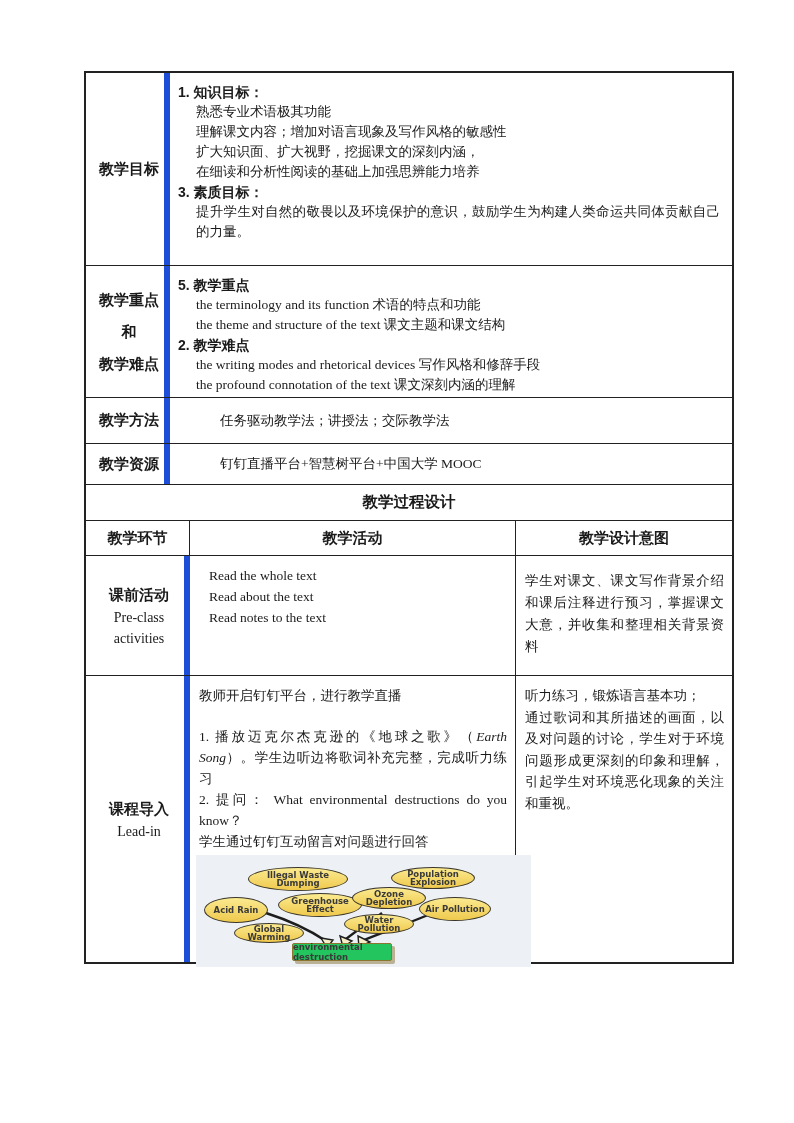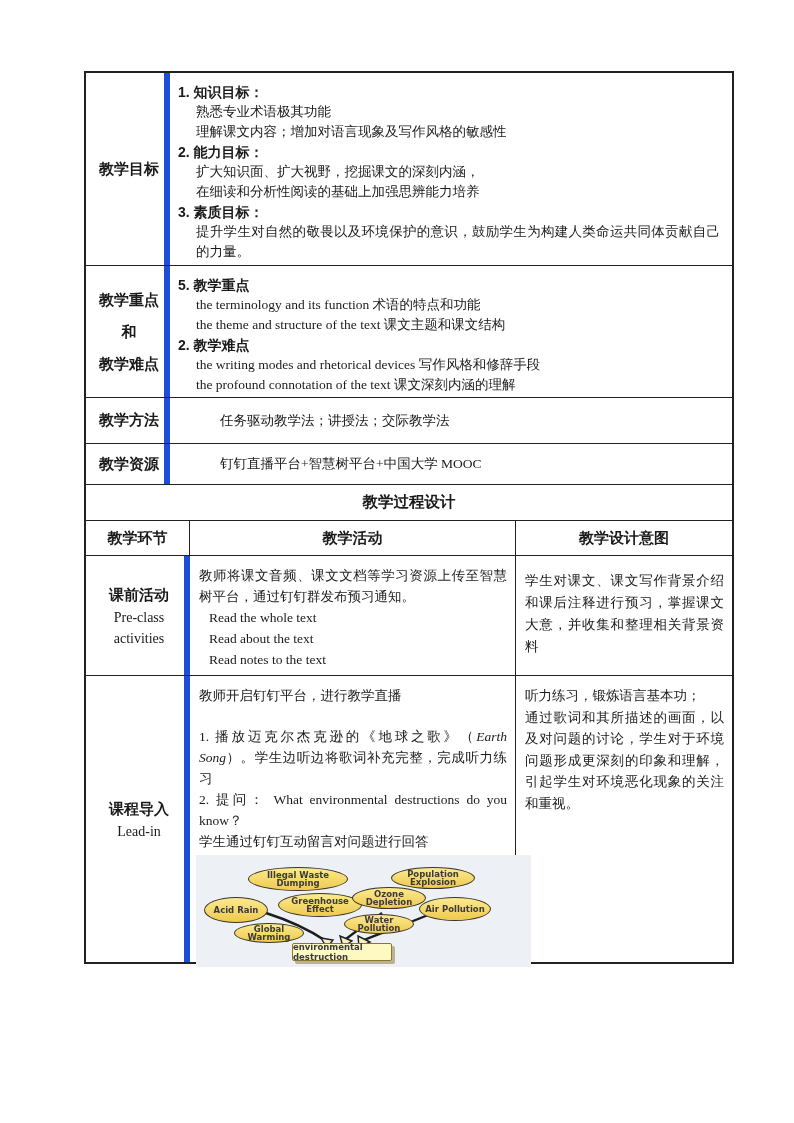--- a/index.html
+++ b/index.html
@@ -72,40 +72,39 @@
   .b-iwd { left:52px;  top:12px; width:100px; height:24px; }
   .b-pe  { left:195px; top:12px; width:84px;  height:22px; }
   .b-ar  { left:8px;   top:42px; width:64px;  height:26px; }
   .b-ge  { left:82px;  top:38px; width:84px;  height:24px; }
   .b-od  { left:156px; top:32px; width:74px;  height:22px; }
   .b-ap  { left:223px; top:42px; width:72px;  height:24px; }
   .b-gw  { left:38px;  top:68px; width:70px;  height:20px; }
   .b-wp  { left:148px; top:59px; width:70px;  height:20px; }
   .cbox {
     position:absolute; z-index:3; left:96px; top:88px; width:100px; height:18px;
-    background:#fef9c3; border:1px solid #8a762f; border-radius:2px;
+    background:#22c55e; border:1px solid #8a762f; border-radius:2px;
     box-shadow:3px 3px 0 rgba(145,125,70,.55);
     display:flex; align-items:center; justify-content:center;
     font-family:"DejaVu Sans", sans-serif; font-size:8.5px; font-weight:bold; color:#3a3a3a;
   }
   .arrows { position:absolute; left:0; top:0; z-index:1; }
 </style>
 </head>
 <body>
 
 <div class="page">
   <div class="tbl">
 
     <div class="row r-obj">
       <div class="cell lbl">教学目标</div>
       <div class="cell content">
         <div class="ln h">1. 知识目标：</div>
         <div class="ln ind">熟悉专业术语极其功能</div>
         <div class="ln ind">理解课文内容；增加对语言现象及写作风格的敏感性</div>
-        <div class="ln h">2. 能力目标：</div>
         <div class="ln ind">扩大知识面、扩大视野，挖掘课文的深刻内涵，</div>
         <div class="ln ind">在细读和分析性阅读的基础上加强思辨能力培养</div>
         <div class="ln h">3. 素质目标：</div>
         <div class="ln ind just">提升学生对自然的敬畏以及环境保护的意识，鼓励学生为构建人类命运共同体贡献自己的力量。</div>
       </div>
     </div>
 
     <div class="row r-kp">
       <div class="cell lbl">
         <div>教学重点</div>
@@ -142,21 +141,20 @@
       <div class="cell col-int hd3">教学设计意图</div>
     </div>
 
     <div class="row r-pre">
       <div class="cell lbl lbl3">
         <div class="lbl-cn">课前活动</div>
         <div class="lbl-en">Pre-class</div>
         <div class="lbl-en">activities</div>
       </div>
       <div class="cell col-act pad lh21">
-        <div class="ln just">教师将课文音频、课文文档等学习资源上传至智慧树平台，通过钉钉群发布预习通知。</div>
         <div class="readln">Read the whole text</div>
         <div class="readln">Read about the text</div>
         <div class="readln">Read notes to the text</div>
       </div>
       <div class="cell col-int pad" style="padding-top:14px;">
         <div class="just" style="line-height:22px;">学生对课文、课文写作背景介绍和课后注释进行预习，掌握课文大意，并收集和整理相关背景资料</div>
       </div>
     </div>
 
     <div class="row r-lead">

